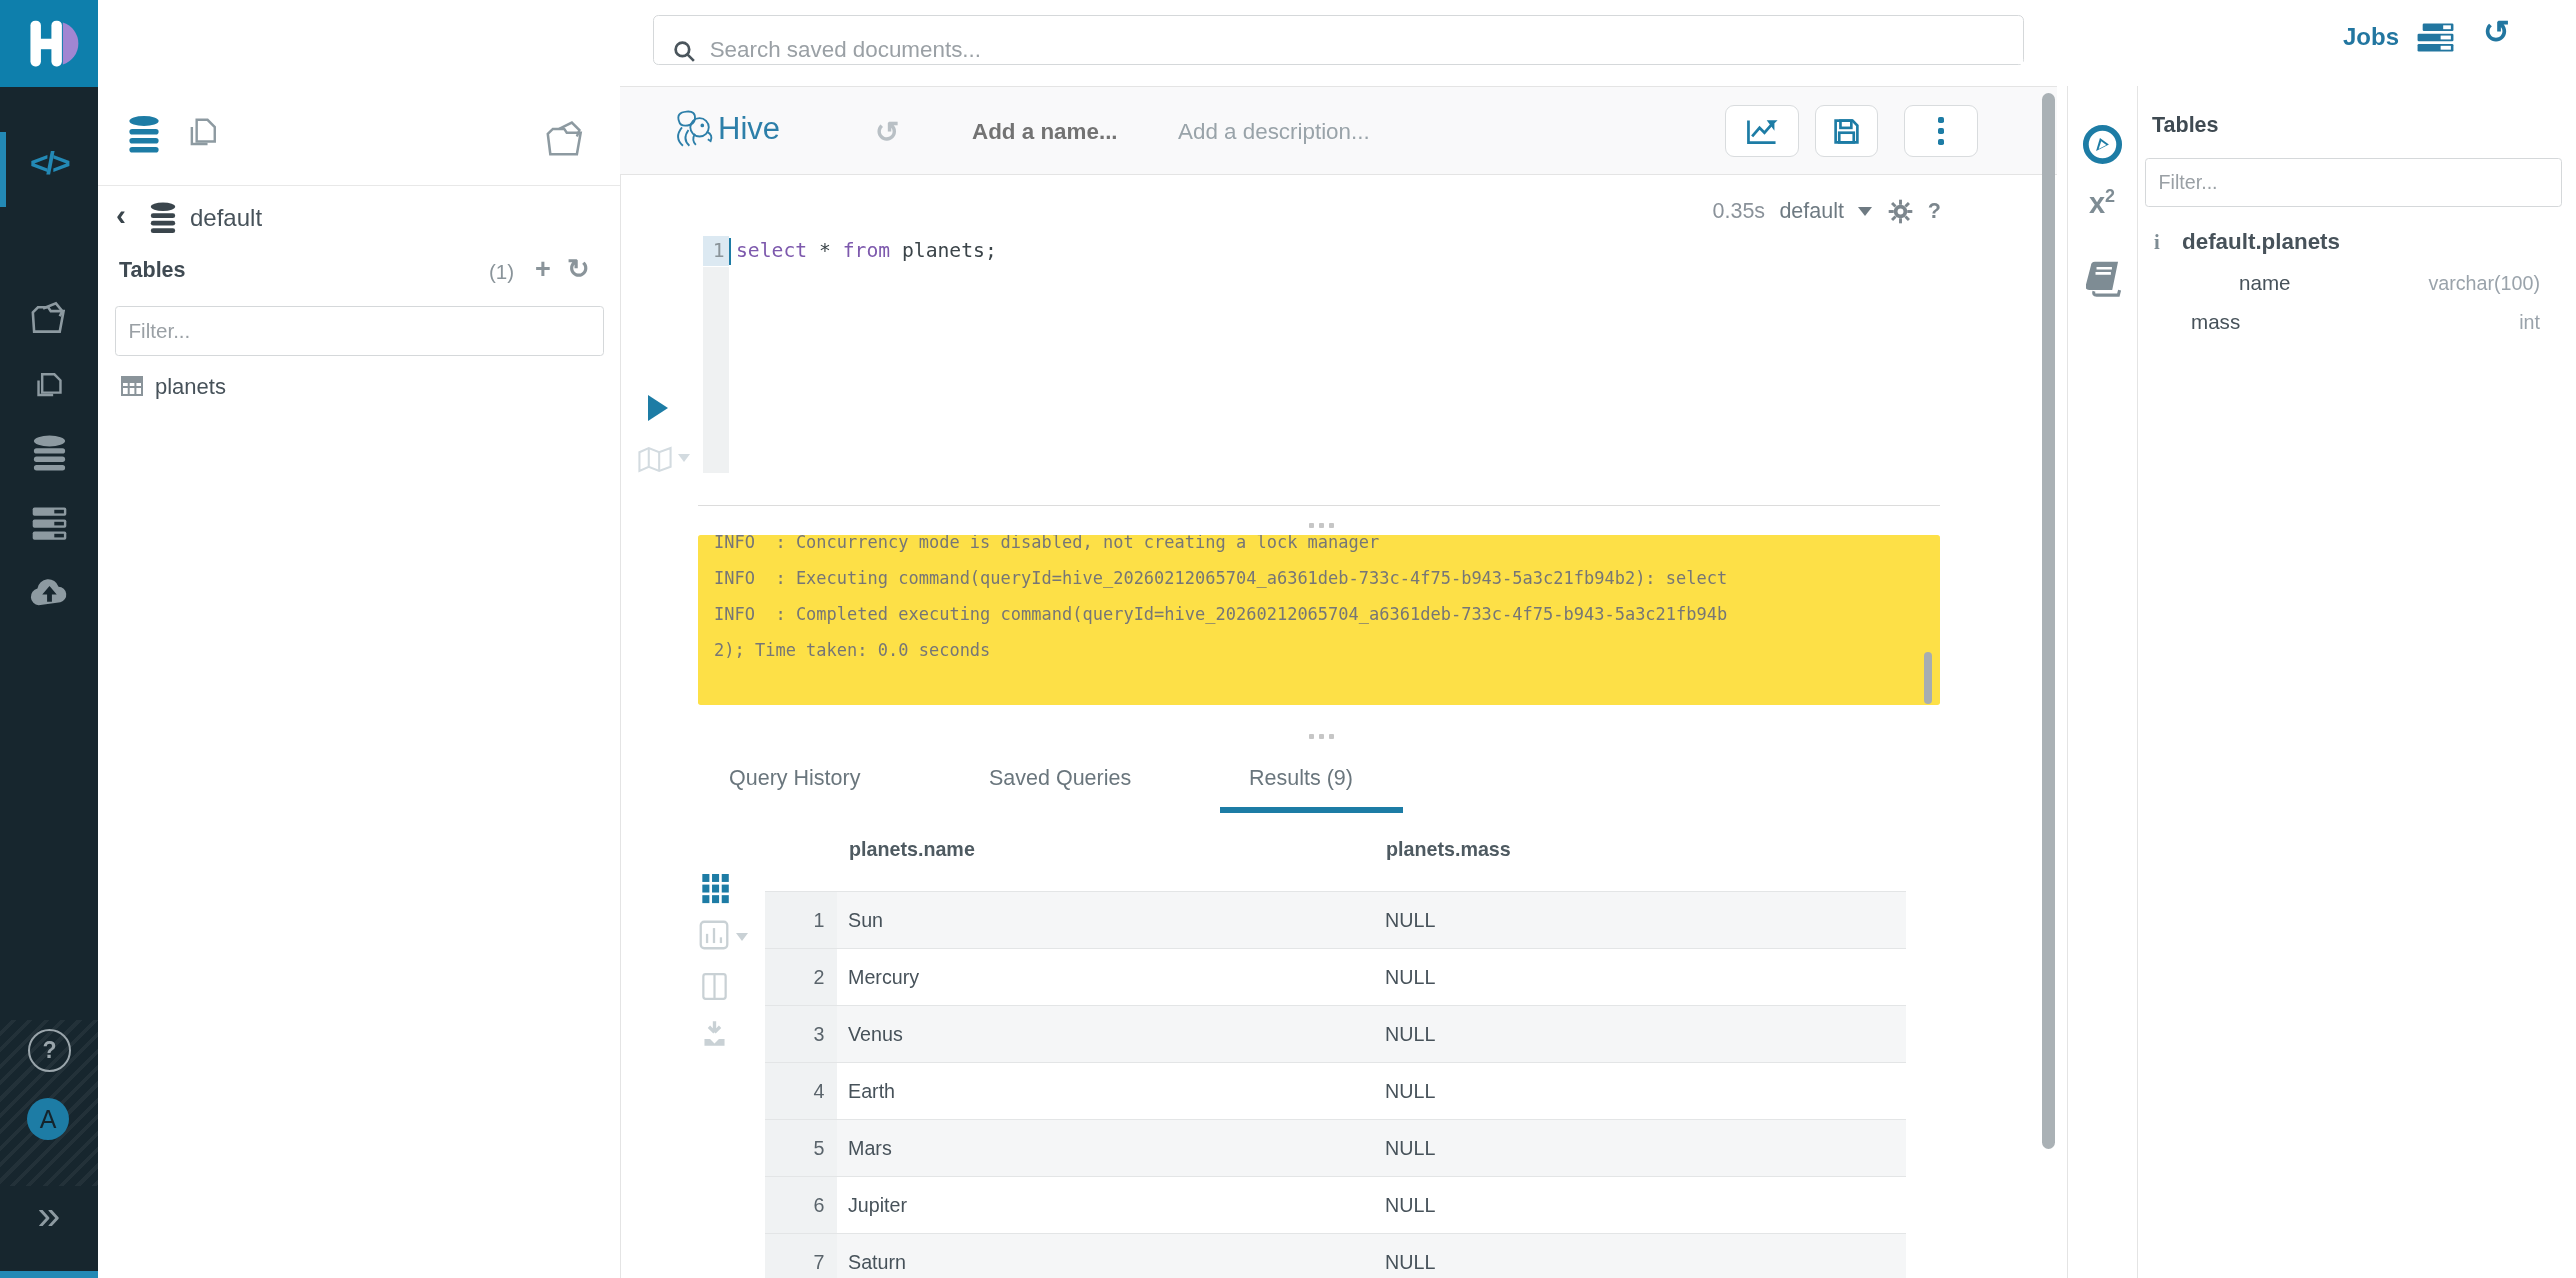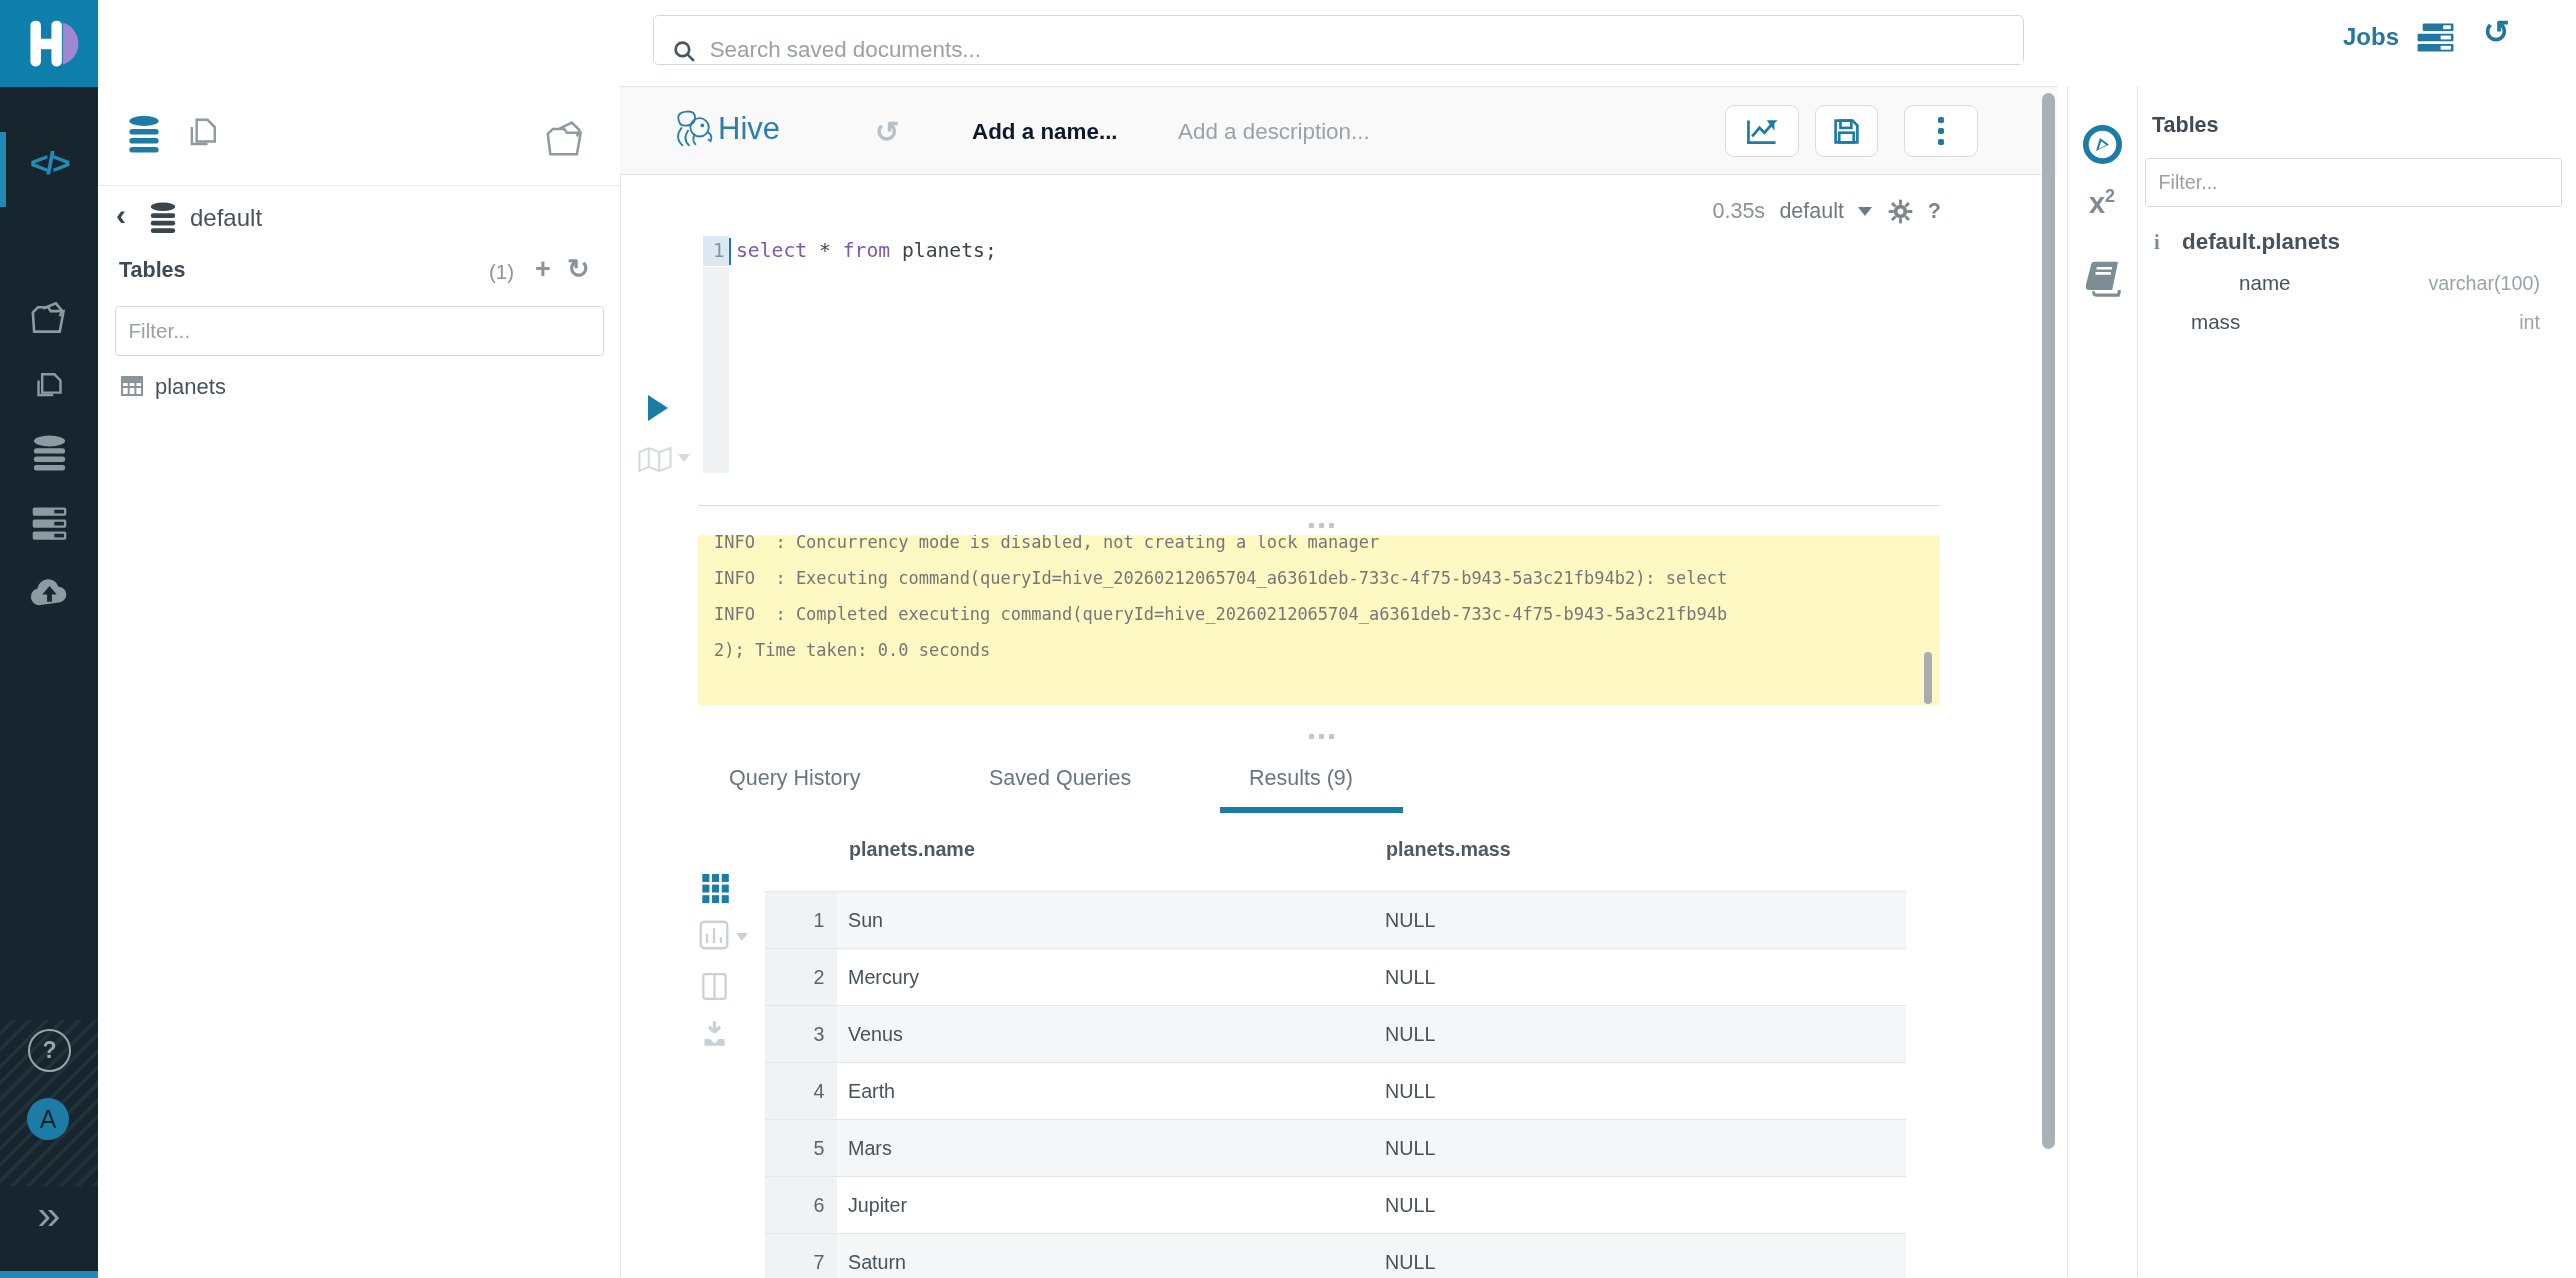--- a/index.html
+++ b/index.html
@@ -40,21 +40,21 @@
   .gray-sm{color:#8a949a;font-size:20.6px;}
   .filter-input{border:1.8px solid #d5d8da;border-radius:3.6px;font-size:20.6px;color:#444;padding:0 12.5px;
     font-family:"Liberation Sans",sans-serif;outline:none;}
   .filter-input::placeholder{color:#9aa0a5;}
 
   
   .editor-header{left:620px;top:86px;width:1437px;height:89px;background:#f9f9fa;
     border-top:0.9px solid #e4e4e4;border-bottom:0.9px solid #e4e4e4;box-sizing:border-box;}
   .hive-title{left:718px;top:111px;font-size:31px;color:#2d7fa9;}
   .hdr-history{left:875px;top:115px;font-size:29px;color:#b9c0c5;font-weight:bold;}
-  .hdr-name{left:972px;top:119px;font-size:22.4px;font-weight:bold;color:#0f172a;}
+  .hdr-name{left:972px;top:119px;font-size:22.4px;font-weight:bold;color:#737373;}
   .hdr-desc{left:1178px;top:119px;font-size:22.4px;color:#99a3a9;}
   .hdr-btn{top:105px;height:52px;background:#fff;border:1.8px solid #d9dcde;border-radius:9px;
     display:flex;align-items:center;justify-content:center;box-sizing:border-box;}
   .kebab{display:flex;flex-direction:column;gap:4.5px;}
   .kebab i{width:6.3px;height:6.3px;border-radius:1.8px;background:#1d7ca5;}
 
   
   .status-row{left:1665px;top:197px;width:276px;height:29px;display:flex;align-items:center;
     justify-content:flex-end;gap:14.3px;font-size:21.5px;color:#8a929a;}
   .caret-down{width:0;height:0;border-left:7.2px solid transparent;border-right:7.2px solid transparent;
@@ -67,21 +67,21 @@
   .kw{color:#7d59ad;text-align:right;}
   .play-btn{left:648px;top:395px;width:0;height:0;border-left:20.6px solid #1d7ca5;
     border-top:13.4px solid transparent;border-bottom:13.4px solid transparent;}
   .map-caret{width:0;height:0;border-left:6.3px solid transparent;border-right:6.3px solid transparent;
     border-top:8px solid #d3dbe0;}
 
   
   .hrule{left:698px;top:505px;width:1242px;height:0.9px;background:#dcdcdc;}
   .dots{display:flex;gap:4.5px;}
   .dots i{width:5.4px;height:5.4px;border-radius:0.9px;background:#c6c6c6;}
-  .log-box{left:698px;top:535px;width:1242px;height:170px;background:#fef9c3;border-radius:2.7px;
+  .log-box{left:698px;top:535px;width:1242px;height:170px;background:#fde047;border-radius:2.7px;
     overflow:hidden;box-sizing:border-box;padding-left:16px;}
   .log-inner{margin-top:-10.7px;}
   .log-line{height:36px;line-height:36px;font-size:17px;color:#767676;white-space:pre;}
   .log-thumb{left:1924px;top:652px;width:8px;height:52px;background:#a7adb1;border-radius:4.5px;}
 
   
   .tab{top:766px;font-size:21.5px;color:#6a767d;}
   .tab-underline{left:1220px;top:807px;width:183px;height:6.3px;background:#1d7ca5;}
 
   

